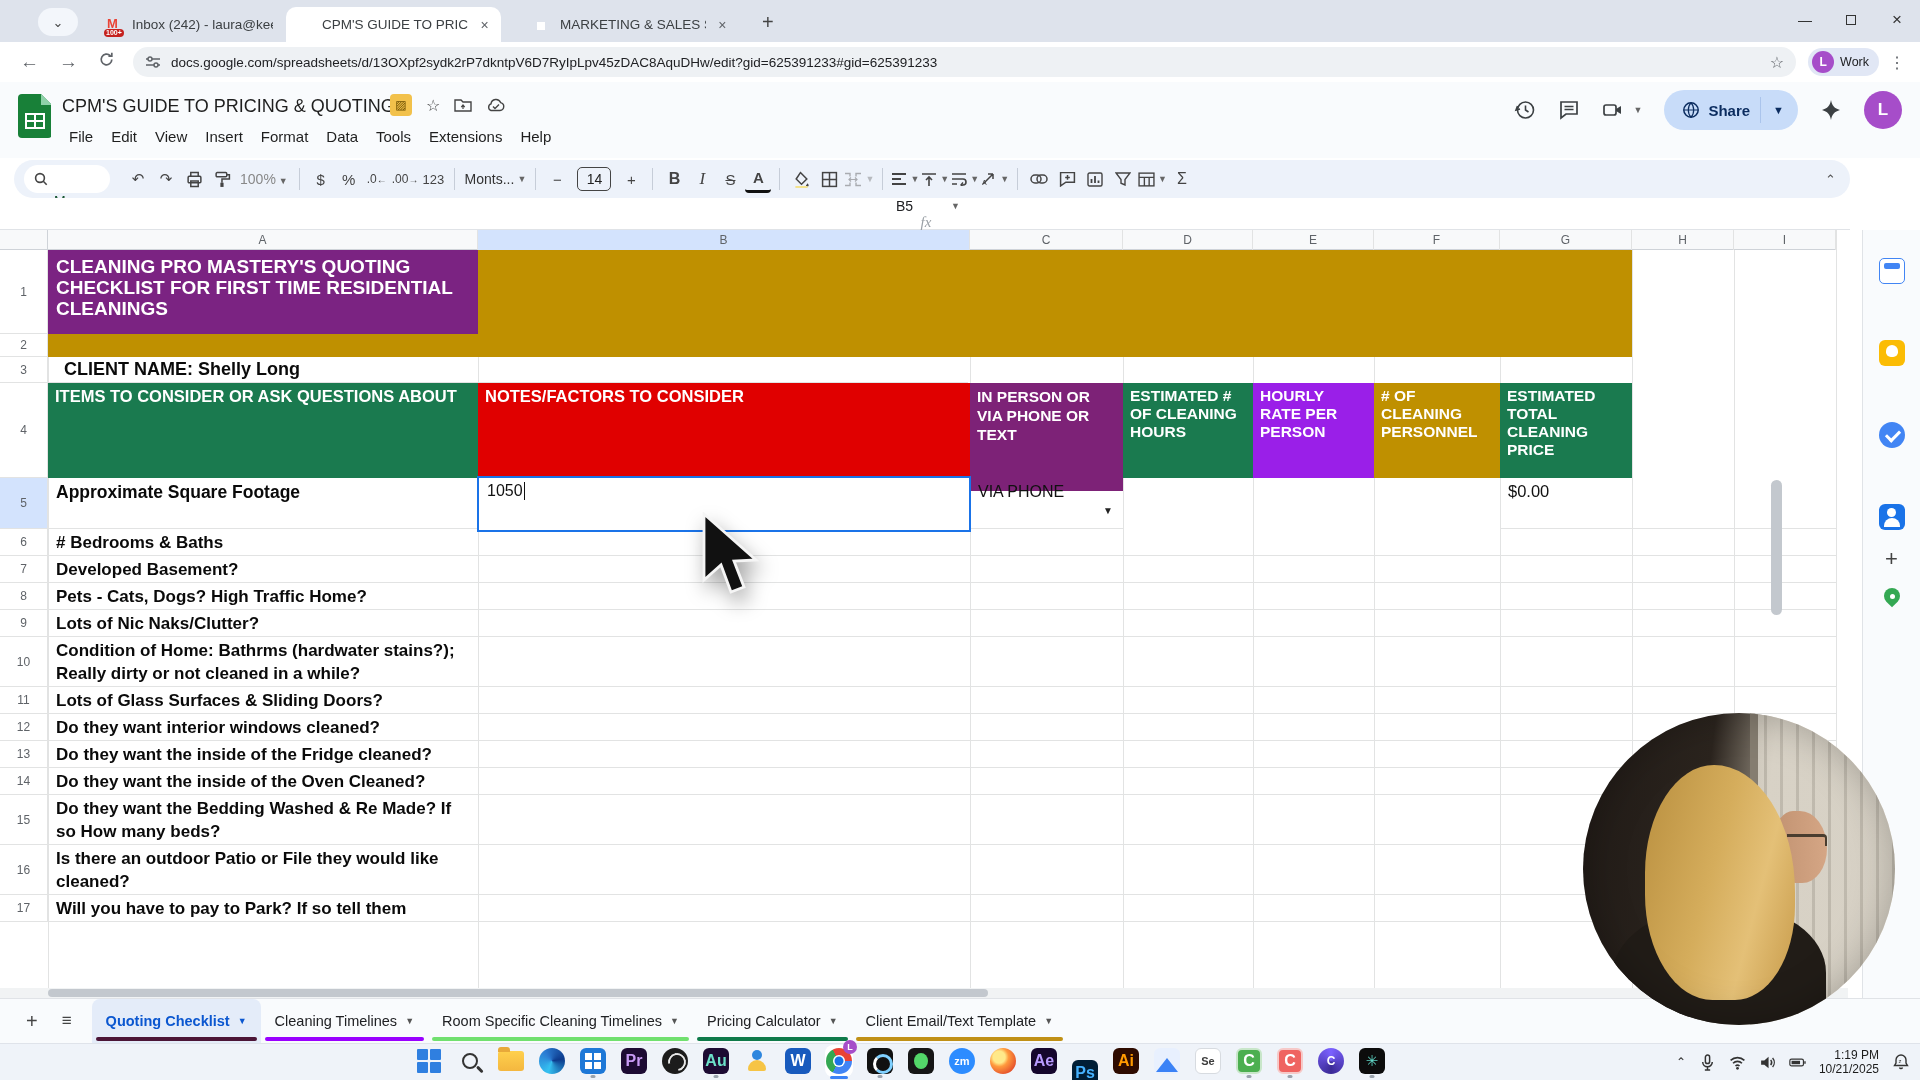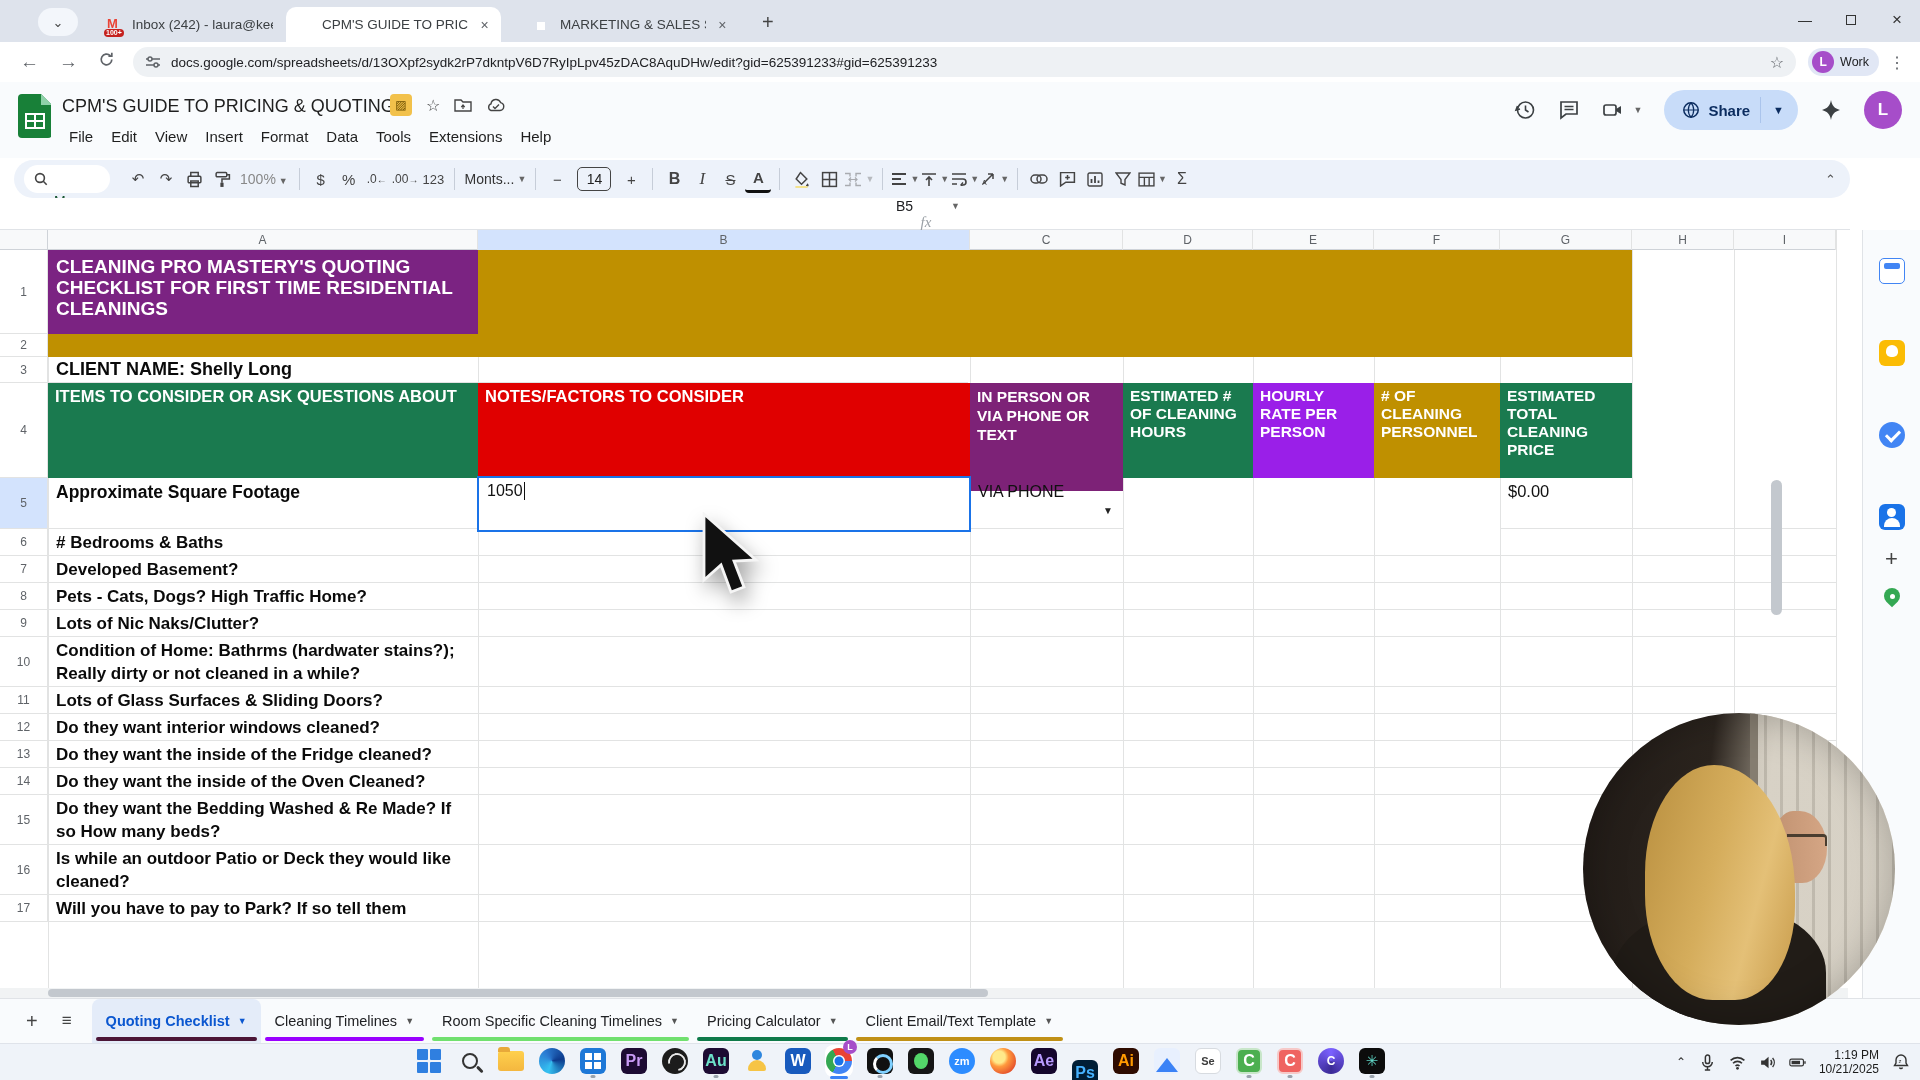--- a/index.html
+++ b/index.html
@@ -492,21 +492,21 @@
     <div class="rnum-abs" style="top:20px;height:84px;">1</div>
     <div class="cell-abs" style="left:478px;top:20px;width:1154px;height:84px;background:#bf9000;"></div>
     <div class="cell-abs" style="left:48px;top:20px;width:430px;height:84px;background:#7b2382;">
       <div class="hdr-txt" style="font-size:19px;line-height:21px;padding:6px 8px;">CLEANING PRO MASTERY'S QUOTING CHECKLIST FOR FIRST TIME RESIDENTIAL CLEANINGS</div>
     </div>
 
     <div class="rnum-abs" style="top:104px;height:23px;">2</div>
     <div class="cell-abs" style="left:48px;top:104px;width:1584px;height:23px;background:#bf9000;"></div>
 
     <div class="rnum-abs" style="top:127px;height:26px;">3</div>
-    <div class="cell-abs" style="left:48px;top:127px;width:920px;height:26px;border-bottom:1px solid #e2e3e3;font-weight:bold;font-size:18px;padding:2px 8px;color:#0a0a0a;">CLIENT NAME: Shelly Long</div>
+    <div class="cell-abs" style="left:48px;top:127px;width:920px;height:26px;border-bottom:1px solid #e2e3e3;font-weight:bold;font-size:18px;padding:2px 16px;color:#0a0a0a;">CLIENT NAME: Shelly Long</div>
 
     <div class="rnum-abs" style="top:153px;height:95px;">4</div>
     <div class="cell-abs" style="left:48px;top:153px;width:430px;height:95px;background:#1a7a4f;">
         <div class="hdr-txt">ITEMS TO CONSIDER OR ASK QUESTIONS ABOUT</div>
       </div>
     <div class="cell-abs" style="left:478px;top:153px;width:492px;height:95px;background:#e00000;">
         <div class="hdr-txt">NOTES/FACTORS TO CONSIDER</div>
       </div>
     <div class="cell-abs" style="left:970px;top:153px;width:153px;height:108px;background:#7d2277;">
         <div class="hdr-txt" style="font-size:15.5px;">IN PERSON OR VIA PHONE OR TEXT</div>
@@ -585,21 +585,21 @@
           <div class="ac">Do they want the inside of the Oven Cleaned?</div>
         </div>
 
         <div class="grow">
           <div class="rn">15</div>
           <div class="ac">Do they want the Bedding Washed &amp; Re Made?  If so How many beds?</div>
         </div>
 
         <div class="grow">
           <div class="rn">16</div>
-          <div class="ac">Is while an outdoor Patio or Deck they would like cleaned?</div>
+          <div class="ac">Is there an outdoor Patio or File they would like cleaned?</div>
         </div>
 
         <div class="grow">
           <div class="rn">17</div>
           <div class="ac">Will you have to pay to Park? If so tell them</div>
         </div>
       </div>
 
     <div class="vscroll"></div>
   </div>

